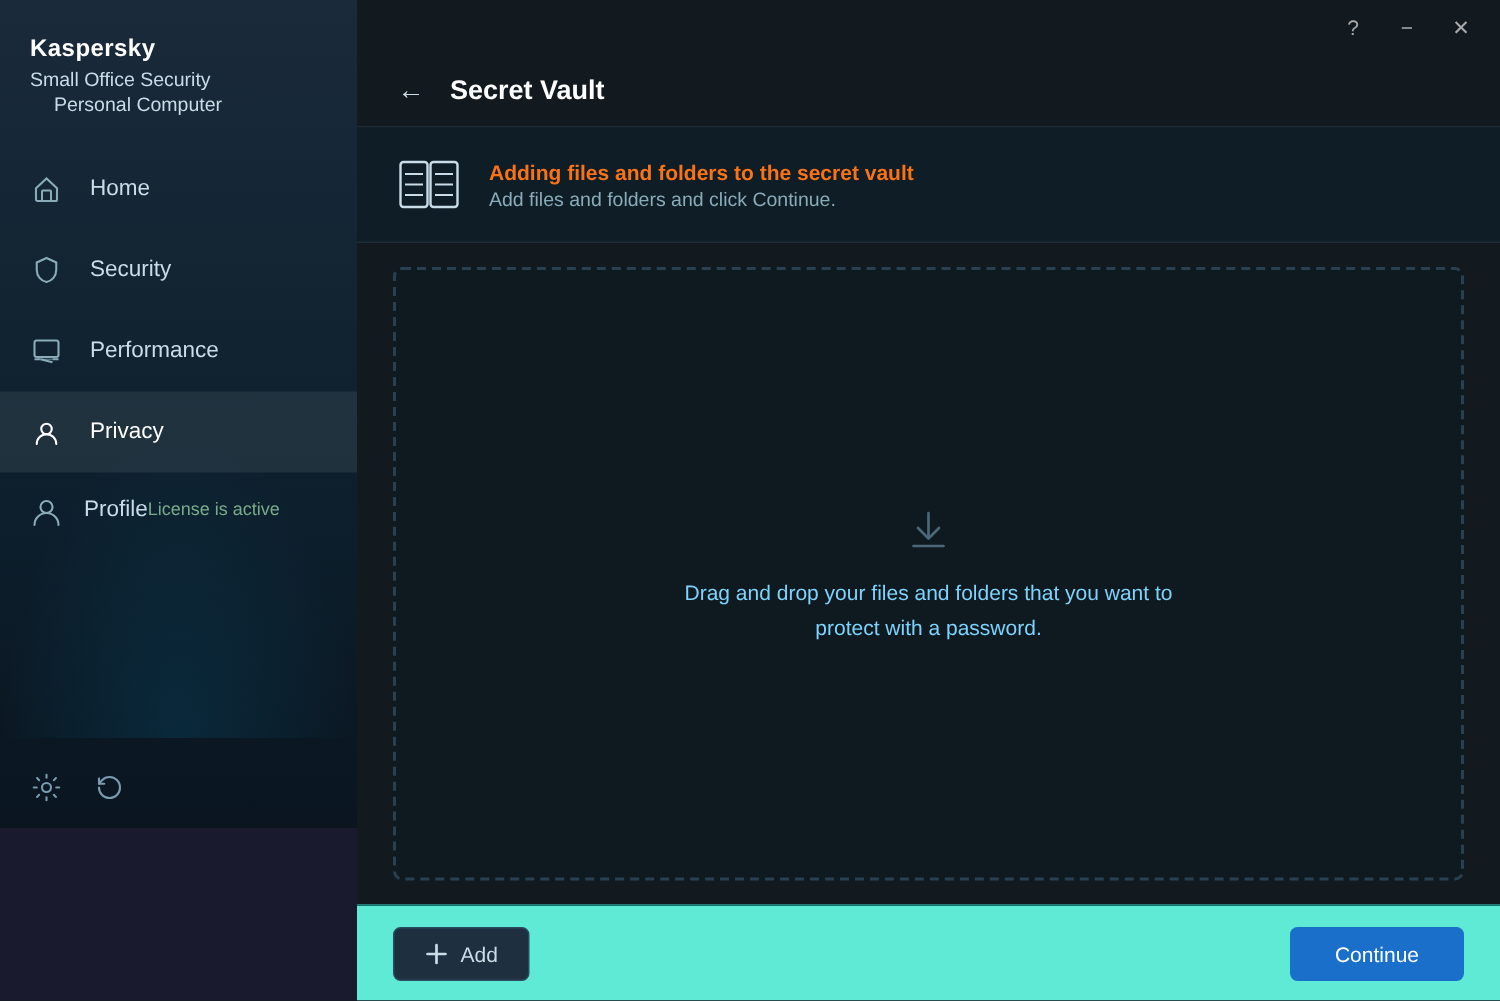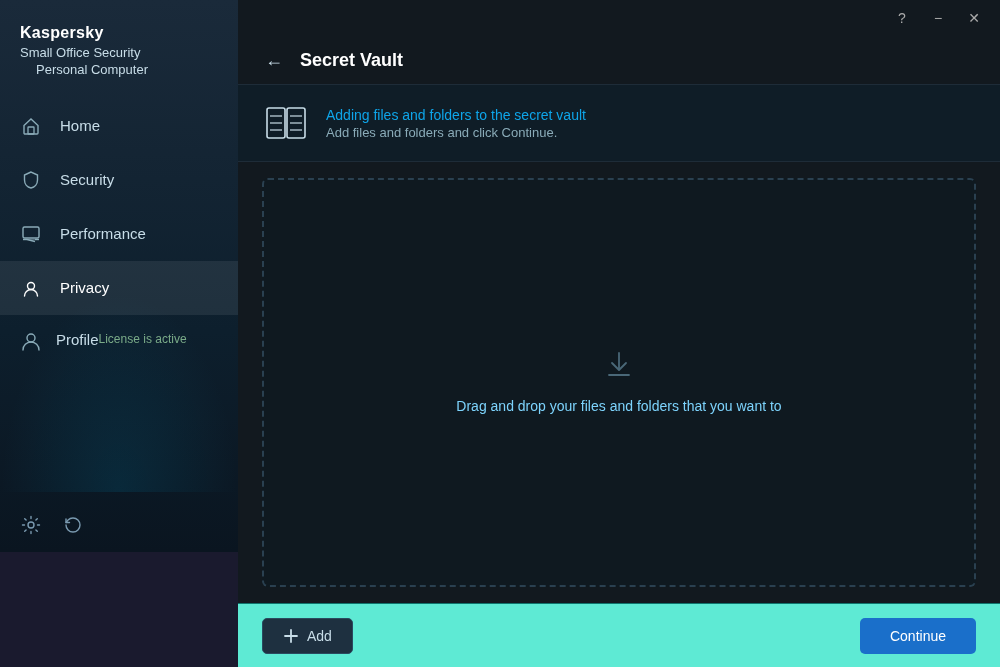--- a/index.html
+++ b/index.html
@@ -198,22 +198,22 @@
     .vault-icon-wrap {
       width: 48px;
       height: 48px;
       flex-shrink: 0;
       display: flex;
       align-items: center;
       justify-content: center;
     }
     .info-text .info-title {
       font-size: 14px;
-      font-weight: 400;
-      color: #0ea5e9;
+      font-weight: 700;
+      color: #f97316;
     }
     .info-text .info-subtitle {
       font-size: 13px;
       color: #8aabb8;
       margin-top: 2px;
     }
 
     .drop-zone-area {
       flex: 1;
       padding: 16px 24px;
@@ -406,20 +406,21 @@
     <div class="drop-zone">
       <div class="drop-zone-icon">
         <svg width="34" height="34" viewBox="0 0 34 34" fill="none">
           <line x1="17" y1="6" x2="17" y2="22" stroke="#4a6878" stroke-width="1.8" stroke-linecap="round"></line>
           <polyline points="10,16 17,23 24,16" stroke="#4a6878" stroke-width="1.8" fill="none" stroke-linecap="round" stroke-linejoin="round"></polyline>
           <line x1="7" y1="28" x2="27" y2="28" stroke="#4a6878" stroke-width="1.8" stroke-linecap="round"></line>
         </svg>
       </div>
       <div class="drop-zone-text">
         <div>Drag and drop your files and folders that you want to</div>
+        <div>protect with a password.</div>
       </div>
     </div>
   </div>
 
   <div class="bottom-bar">
     <button class="add-btn">
       <svg width="16" height="16" viewBox="0 0 16 16" fill="none">
         <line x1="8" y1="2" x2="8" y2="14" stroke="#c8dde8" stroke-width="1.8" stroke-linecap="round"></line>
         <line x1="2" y1="8" x2="14" y2="8" stroke="#c8dde8" stroke-width="1.8" stroke-linecap="round"></line>
       </svg>

